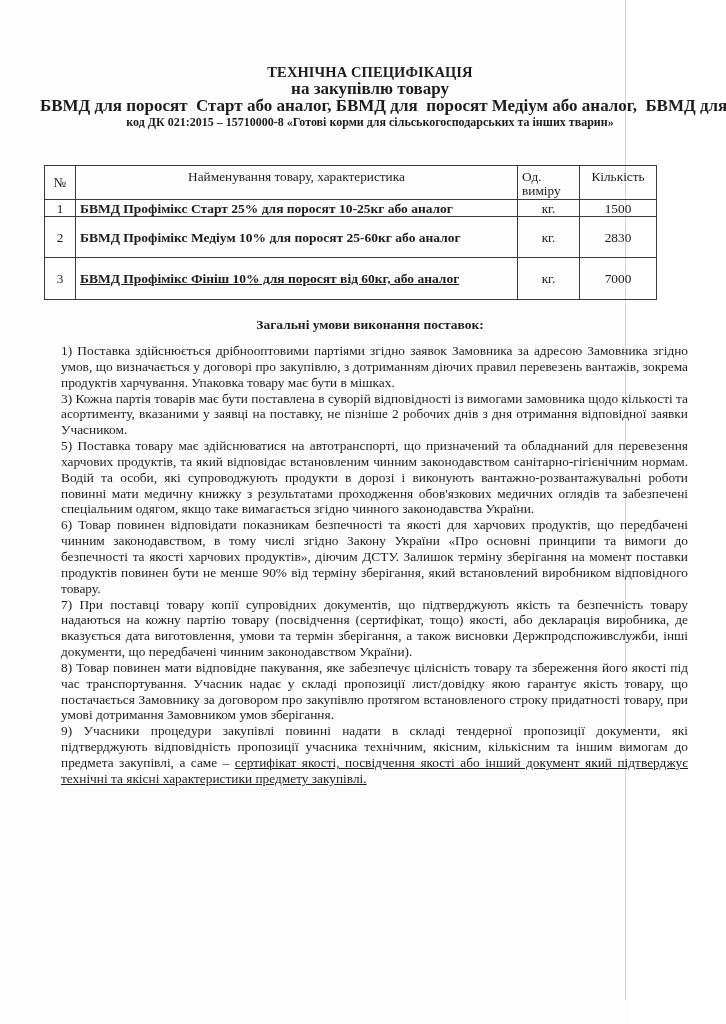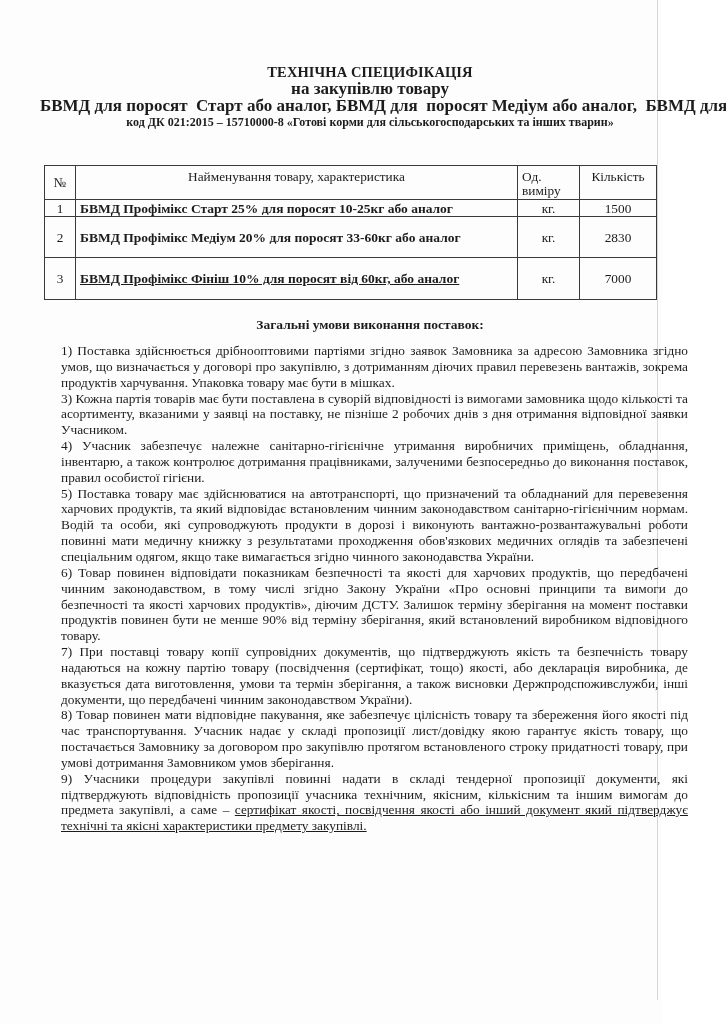--- a/index.html
+++ b/index.html
@@ -14,21 +14,20 @@
     overflow: hidden;
     font-family: "Liberation Serif", "DejaVu Serif", serif;
     color: #1c1c1c;
   }
   .page {
     position: absolute;
     left: 0; top: 0;
     width: 630px;
     height: 1024px;
     background: #fdfdfd;
-    padding-left: 32px;
   }
   .edge-line {
     position: absolute;
     right: 4px;
     top: 0;
     width: 1px;
     height: 1000px;
     background: #d6d6d6;
   }
   .header {
@@ -145,38 +144,37 @@
       <th class="col-qty qty">Кількість</th>
     </tr>
     <tr class="r1">
       <td class="num">1</td>
       <td class="name">БВМД Профімікс Старт 25% для поросят 10-25кг або аналог</td>
       <td class="unit">кг.</td>
       <td class="qty">1500</td>
     </tr>
     <tr class="r2">
       <td class="num">2</td>
-      <td class="name">БВМД Профімікс Медіум 20% для поросят 33-60кг або аналог</td>
+      <td class="name">БВМД Профімікс Медіум 10% для поросят 25-60кг або аналог</td>
       <td class="unit">кг.</td>
       <td class="qty">2830</td>
     </tr>
     <tr class="r3">
       <td class="num">3</td>
       <td class="name underlined"><span>БВМД Профімікс Фініш 10% для поросят від 60кг, або аналог</span></td>
       <td class="unit">кг.</td>
       <td class="qty">7000</td>
     </tr>
   </tbody>
     </table>
 
   <div class="section-title">Загальні умови виконання поставок:</div>
 
   <div class="body-text">
     <p>1) Поставка здійснюється дрібнооптовими партіями згідно заявок Замовника за адресою Замовника згідно умов, що визначається у договорі про закупівлю, з дотриманням діючих правил перевезень вантажів, зокрема продуктів харчування. Упаковка товару має бути в мішках.</p>
     <p>3) Кожна партія товарів має бути поставлена в суворій відповідності із вимогами замовника щодо кількості та асортименту, вказаними у заявці на поставку, не пізніше 2 робочих днів з дня отримання відповідної заявки Учасником.</p>
-    <p>4) Учасник забезпечує належне санітарно-гігієнічне утримання виробничих приміщень, обладнання, інвентарю, а також контролює дотримання працівниками, залученими безпосередньо до виконання поставок, правил особистої гігієни.</p>
     <p>5) Поставка товару має здійснюватися на автотранспорті, що призначений та обладнаний для перевезення харчових продуктів, та який відповідає встановленим чинним законодавством санітарно-гігієнічним нормам. Водій та особи, які супроводжують продукти в дорозі і виконують вантажно-розвантажувальні роботи повинні мати медичну книжку з результатами проходження обов'язкових медичних оглядів та забезпечені спеціальним одягом, якщо таке вимагається згідно чинного законодавства України.</p>
     <p>6) Товар повинен відповідати показникам безпечності та якості для харчових продуктів, що передбачені чинним законодавством, в тому числі згідно Закону України «Про основні принципи та вимоги до безпечності та якості харчових продуктів», діючим ДСТУ. Залишок терміну зберігання на момент поставки продуктів повинен бути не менше 90% від терміну зберігання, який встановлений виробником відповідного товару.</p>
     <p>7) При поставці товару копії супровідних документів, що підтверджують якість та безпечність товару надаються на кожну партію товару (посвідчення (сертифікат, тощо) якості, або декларація виробника, де вказується дата виготовлення, умови та термін зберігання, а також висновки Держпродспоживслужби, інші документи, що передбачені чинним законодавством України).</p>
     <p>8) Товар повинен мати відповідне пакування, яке забезпечує цілісність товару та збереження його якості під час транспортування. Учасник надає у складі пропозиції лист/довідку якою гарантує якість товару, що постачається Замовнику за договором про закупівлю протягом встановленого строку придатності товару, при умові дотримання Замовником умов зберігання.</p>
     <p><span>9) Учасники процедури закупівлі повинні надати в складі тендерної пропозиції документи, які підтверджують відповідність пропозиції учасника технічним, якісним, кількісним та іншим вимогам до предмета закупівлі, а саме – </span><span class="u"> сертифікат якості, посвідчення якості або інший документ який підтверджує технічні та якісні характеристики предмету закупівлі.</span></p>
   </div>
 </div>
 
 </body></html>

